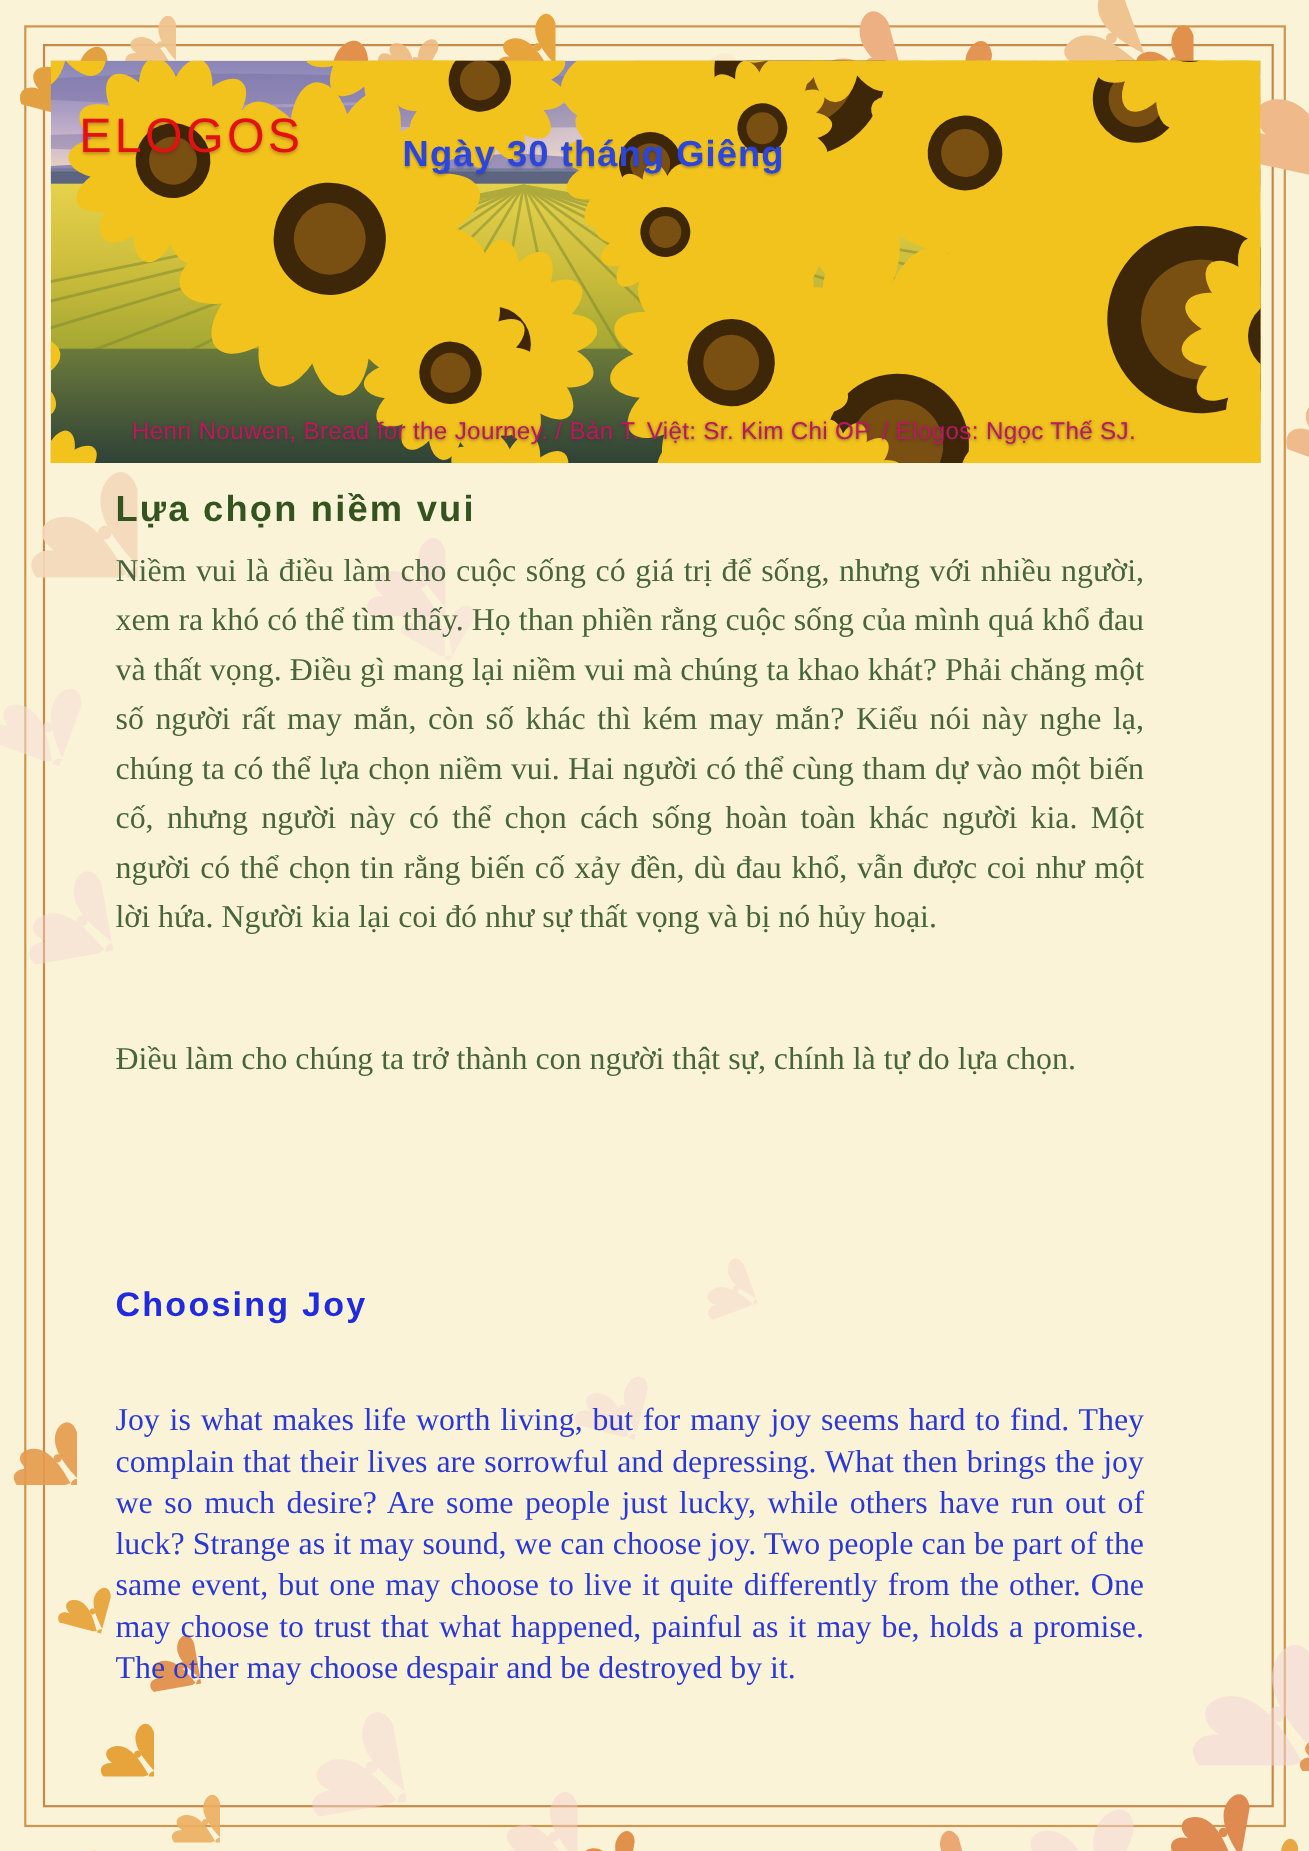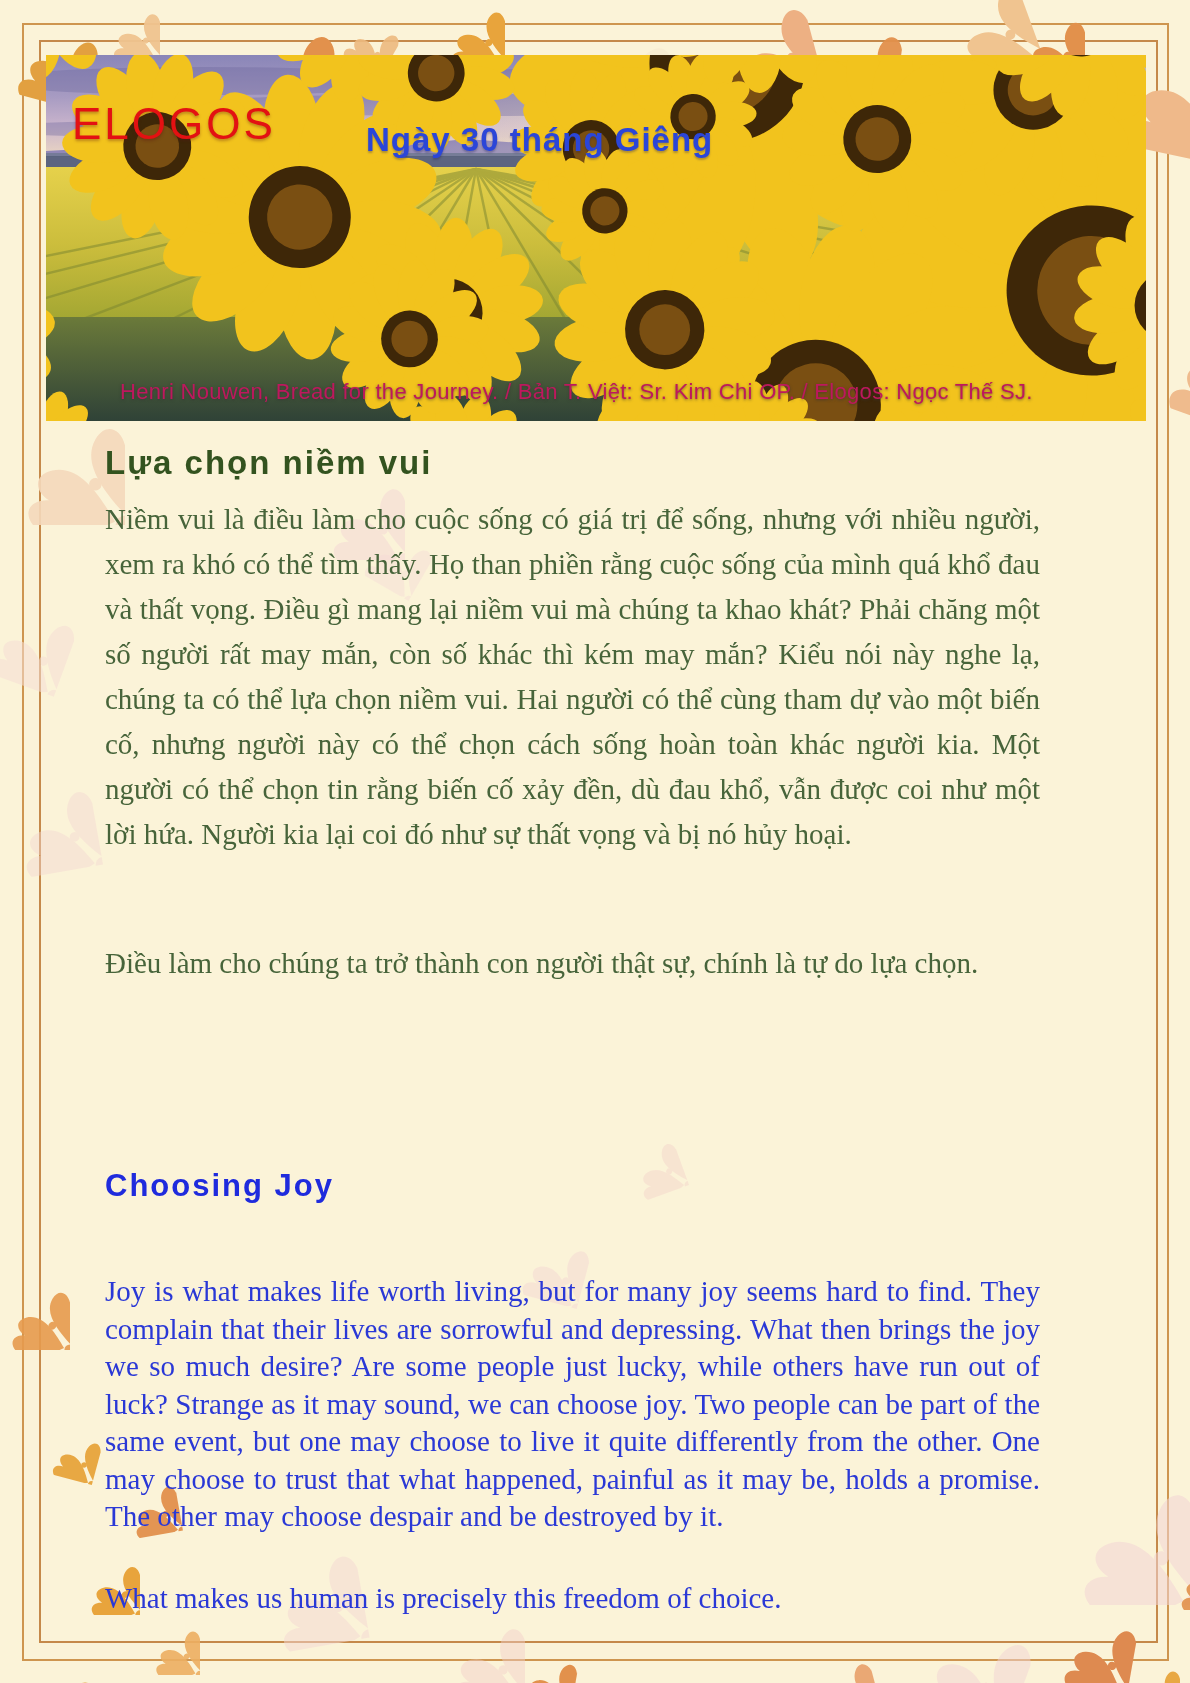--- a/index.html
+++ b/index.html
@@ -377,15 +377,14 @@
     <div id="brand-date">Ngày 30 tháng Giêng</div>
     <div id="image-caption">Henri Nouwen, Bread for the Journey. / Bản T. Việt: Sr. Kim Chi OP.  / Elogos: Ngọc Thế SJ.</div>
   </div>
 
   <div class="sect" id="vn-title">Lựa chọn niềm vui</div>
   <div class="sect" id="vn-p1">Niềm vui là điều làm cho cuộc sống có giá trị để sống, nhưng với nhiều người, xem ra khó có thể tìm thấy. Họ than phiền rằng cuộc sống của mình quá khổ đau và thất vọng. Điều gì mang lại niềm vui mà chúng ta khao khát? Phải chăng một số người rất may mắn, còn số khác thì kém may mắn? Kiểu nói này nghe lạ, chúng ta có thể lựa chọn niềm vui. Hai người có thể cùng tham dự vào một biến cố, nhưng người này có thể chọn cách sống hoàn toàn khác người kia. Một người có thể chọn tin rằng biến cố xảy đền, dù đau khổ, vẫn được coi như một lời hứa. Người kia lại coi đó như sự thất vọng và bị nó hủy hoại.</div>
   <div class="sect" id="vn-p2">Điều làm cho chúng ta trở thành con người thật sự, chính là tự do lựa chọn.</div>
 
   <div class="sect" id="en-title">Choosing Joy</div>
   <div class="sect" id="en-p1">Joy is what makes life worth living, but for many joy seems hard to find. They complain that their lives are sorrowful and depressing. What then brings the joy we so much desire? Are some people just lucky, while others have run out of luck? Strange as it may sound, we can choose joy. Two people can be part of the same event, but one may choose to live it quite differently from the other. One may choose to trust that what happened, painful as it may be, holds a promise. The other may choose despair and be destroyed by it.</div>
-  <div class="sect" id="en-p2">What makes us human is precisely this freedom of choice.</div>
 
 </div>
 
 </body></html>

